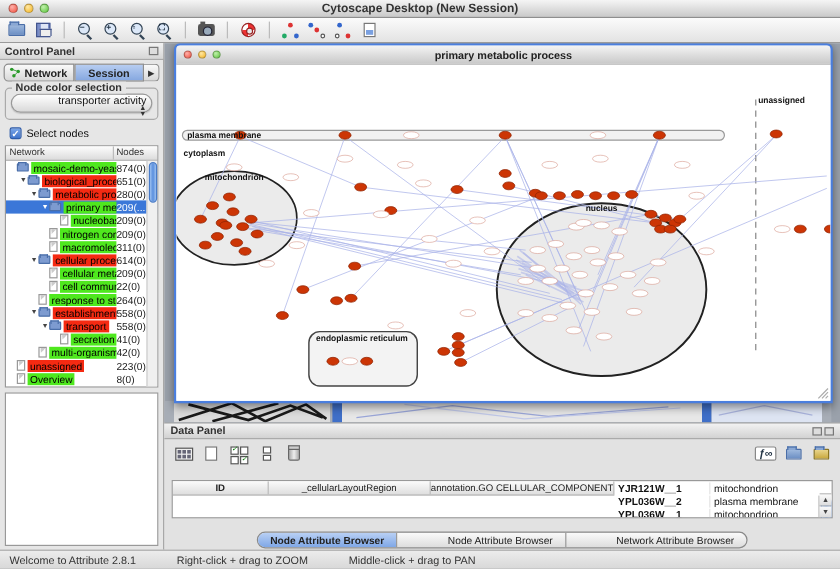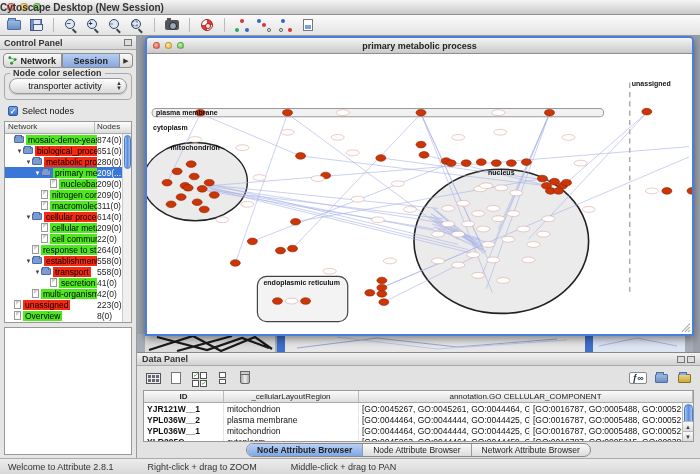--- a/index.html
+++ b/index.html
@@ -5,21 +5,21 @@
   * { margin:0; padding:0; box-sizing:border-box; }
   html,body { width:700px; height:474px; overflow:hidden; }
   body { font-family:"Liberation Sans", sans-serif; background:#4a4a4a; }
   .window { width:700px; height:474px; display:flex; flex-direction:column; background:#e8e8e8; }
 
   
   .titlebar { height:15px; flex:0 0 15px; background:linear-gradient(#f5f5f5,#c9c9c9); border-bottom:1px solid #8e8e8e; display:flex; align-items:center; position:relative; }
   .lights { display:flex; gap:5px; margin-left:7px; }
   .light { width:8px; height:8px; border-radius:50%; border:1px solid rgba(0,0,0,.25); }
   .light.red{background:radial-gradient(circle at 35% 30%,#ffb3ad,#f0503e);} .light.yellow{background:radial-gradient(circle at 35% 30%,#ffe9a8,#f5b41f);} .light.green{background:radial-gradient(circle at 35% 30%,#c4f2b0,#5bc43a);}
-  .win-title { position:absolute; left:0; right:0; font-size:10px; font-weight:bold; color:#333; }
+  .win-title { position:absolute; left:0; right:0; text-align:center; font-size:10px; font-weight:bold; color:#333; }
 
   
   .toolbar { height:21px; flex:0 0 21px; background:linear-gradient(#fbfbfb,#e3e3e3); border-bottom:1px solid #9a9a9a; display:flex; align-items:center; padding:0 4px; gap:2px; }
   .tbtn { width:20px; height:18px; display:flex; align-items:center; justify-content:center; }
   .tsep { width:1px; height:14px; background:#bbb; margin:0 5px; }
   .search-wrap { display:flex; align-items:center; gap:3px; margin-left:6px; }
   .search-label { font-size:9px; color:#222; }
   .search-box { width:88px; height:14px; background:#fff; border:1px solid #9a9a9a; border-radius:2px; font-size:9px; padding:0 2px; display:flex; align-items:center; }
   .search-dd { width:12px; height:14px; border:1px solid #9a9a9a; border-left:none; background:linear-gradient(#f8f8f8,#ddd); font-size:7px; color:#444; display:flex; align-items:center; justify-content:center; }
 
@@ -32,21 +32,21 @@
   .panel-hdr .spacer{flex:1;}
   .mini-ic { width:8px; height:7px; border:1px solid #777; background:#ddd; margin-left:2px; }
   .cp-tabs { display:flex; align-items:center; padding:3px 3px 2px 3px; gap:0; }
   .cp-tab { flex:1; height:15px; display:flex; align-items:center; justify-content:center; gap:3px; font-size:9px; font-weight:bold; color:#222; border:1px solid #8e8e8e; background:linear-gradient(#fafafa,#d8d8d8); }
   .cp-tab.first { border-radius:4px 0 0 4px; }
   .cp-tab.sel { background:linear-gradient(#b7cdf1,#86a8e0); }
   .cp-tab-more { width:13px; height:15px; border:1px solid #8e8e8e; border-left:none; border-radius:0 4px 4px 0; background:linear-gradient(#fafafa,#d8d8d8); font-size:7px; display:flex; align-items:center; justify-content:center; color:#333; }
   .net-ic { width:9px; height:9px; }
   .fieldset { margin:3px 4px 2px 4px; border:1px solid #aaa; border-radius:4px; padding:4px 4px 5px 4px; position:relative; }
   .fieldset .legend { position:absolute; top:-6px; left:5px; background:#e6e6e6; padding:0 3px; font-size:9px; font-weight:bold; color:#333; }
-  .select { height:16px; border:1px solid #999; border-radius:8px; background:linear-gradient(#ffffff,#d9d9d9); display:flex; align-items:center; font-size:9px; padding:0 4px; color:#111; box-shadow:0 1px 1px rgba(0,0,0,.15); }
+  .select { height:16px; border:1px solid #999; border-radius:8px; background:linear-gradient(#ffffff,#d9d9d9); display:flex; align-items:flex-end; font-size:9px; padding:0 4px; color:#111; box-shadow:0 1px 1px rgba(0,0,0,.15);flex-direction:column; }
   .select .sval { flex:1; text-align:center; }
   .select .arrows { font-size:6px; line-height:5px; color:#333; display:flex; flex-direction:column; align-items:center; }
   .chk-row { display:flex; align-items:center; gap:4px; padding:4px 6px 3px 8px; }
   .chk { width:10px; height:10px; border-radius:2px; background:linear-gradient(#7aa6e8,#3f74cc); border:1px solid #2c5aa8; color:#fff; font-size:8px; line-height:9px; text-align:center; font-weight:bold; }
   .chk-label { font-size:9px; color:#111; }
 
   .tree-wrap { margin:2px 4px 0 4px; border:1px solid #999; background:#fff; display:flex; flex-direction:column; height:202px; position:relative; }
   .tree-hdr { height:12px; flex:0 0 12px; display:flex; background:linear-gradient(#fdfdfd,#dcdcdc); border-bottom:1px solid #aaa; font-size:8px; color:#333; }
   .tree-hdr .c1 { flex:1; padding-left:3px; border-right:1px solid #bbb; }
   .tree-hdr .c2 { width:36px; padding-left:2px; }
@@ -82,36 +82,36 @@
   .canvas { flex:1; position:relative; background:#fff; overflow:hidden; }
   .canvas svg { position:absolute; inset:0; width:100%; height:100%; }
 
   
   .dpanel { flex:1; background:#e2e2e2; border-top:1px solid #888; display:flex; flex-direction:column; min-height:0; }
   .dp-hdr { height:13px; flex:0 0 13px; background:linear-gradient(#f2f2f2,#d2d2d2); border-bottom:1px solid #aaa; display:flex; align-items:center; padding:0 5px; font-size:9px; font-weight:bold; color:#333; }
   .dp-hdr .spacer{flex:1;}
   .dp-toolbar { height:24px; flex:0 0 24px; display:flex; align-items:center; gap:3px; padding:0 6px; }
   .dp-btn { width:20px; height:18px; display:flex; align-items:center; justify-content:center; }
   .dp-right { margin-left:auto; display:flex; gap:3px; align-items:center; }
-  .dp-tablewrap { flex:1; margin:0 6px; border:1px solid #999; background:#fff; position:relative; overflow:hidden; display:flex; flex-direction:column; }
+  .dp-tablewrap { flex:1; margin:10px 6px; border:1px solid #999; background:#fff; position:relative; overflow:hidden; display:flex; }
   .dt-hdr { display:flex; height:12px; flex:0 0 12px; background:linear-gradient(#fbfbfb,#dedede); border-bottom:1px solid #aaa; font-size:8px; color:#222; }
   .dt-hdr > div { border-right:1px solid #bbb; display:flex; align-items:center; justify-content:center; overflow:hidden; white-space:nowrap; }
   .dt-body { flex:1; overflow:hidden; }
   .dt-row { display:flex; height:11px; font-size:8.5px; color:#111;align-items:center; }
   .dt-row > div { border-right:1px solid #e4e4e4; padding:0 3px; overflow:hidden; white-space:nowrap; display:flex; align-items:center; }
   .c-id{width:80px; flex:0 0 80px; font-weight:bold;}
   .c-reg{width:135px; flex:0 0 135px;}
   .c-cc{flex:1.05;}
   .c-mf{flex:1;}
   .dt-sb { position:absolute; right:0; top:12px; bottom:0; width:11px; background:#f2f2f2; border-left:1px solid #bbb; }
   .dt-sb .thumb{position:absolute; top:1px; left:1px; width:9px; height:26px; border-radius:5px; background:linear-gradient(90deg,#a6c6f2,#5a8fde,#a6c6f2); border:1px solid #4a7cc8;}
   .dt-sb .arr{position:absolute; left:0; width:10px; height:10px; font-size:6px; color:#444; text-align:center; line-height:10px; background:linear-gradient(#fafafa,#ddd); border-top:1px solid #bbb;}
   .dt-sb .up{bottom:10px;} .dt-sb .dn{bottom:0;}
   .dp-tabs { height:16px; flex:0 0 16px; display:flex; justify-content:center; align-items:center; }
-  .seg { display:flex; border:1px solid #8a8a8a; border-radius:8px; overflow:hidden; background:linear-gradient(#fafafa,#ddd); }
+  .seg { display:flex; border:1px solid #8a8a8a; border-radius:8px; overflow:hidden; background:linear-gradient(#fafafa,#ddd);gap:32px; }
   .seg .s { font-size:8.5px; padding:1px 10px; color:#222; border-right:1px solid #9a9a9a; }
   .seg .s:last-child{border-right:none;}
   .seg .s.sel { background:linear-gradient(#b9d0f4,#7fa7e6); font-weight:bold; }
 
   
   .statusbar { height:16px; flex:0 0 16px; background:linear-gradient(#ececec,#d8d8d8); border-top:1px solid #aaa; display:flex; align-items:center; gap:34px; padding:0 8px; font-size:9px; color:#333; }
 
   
   .i-folder{width:14px;height:10px;background:linear-gradient(#9db8dd,#6c8fc4);border:1px solid #4a6ea8;border-radius:1px;position:relative;}
   .i-folder::before{content:"";position:absolute;top:-3px;left:0;width:6px;height:2px;background:#8aa8d4;border:1px solid #4a6ea8;border-bottom:none;}

